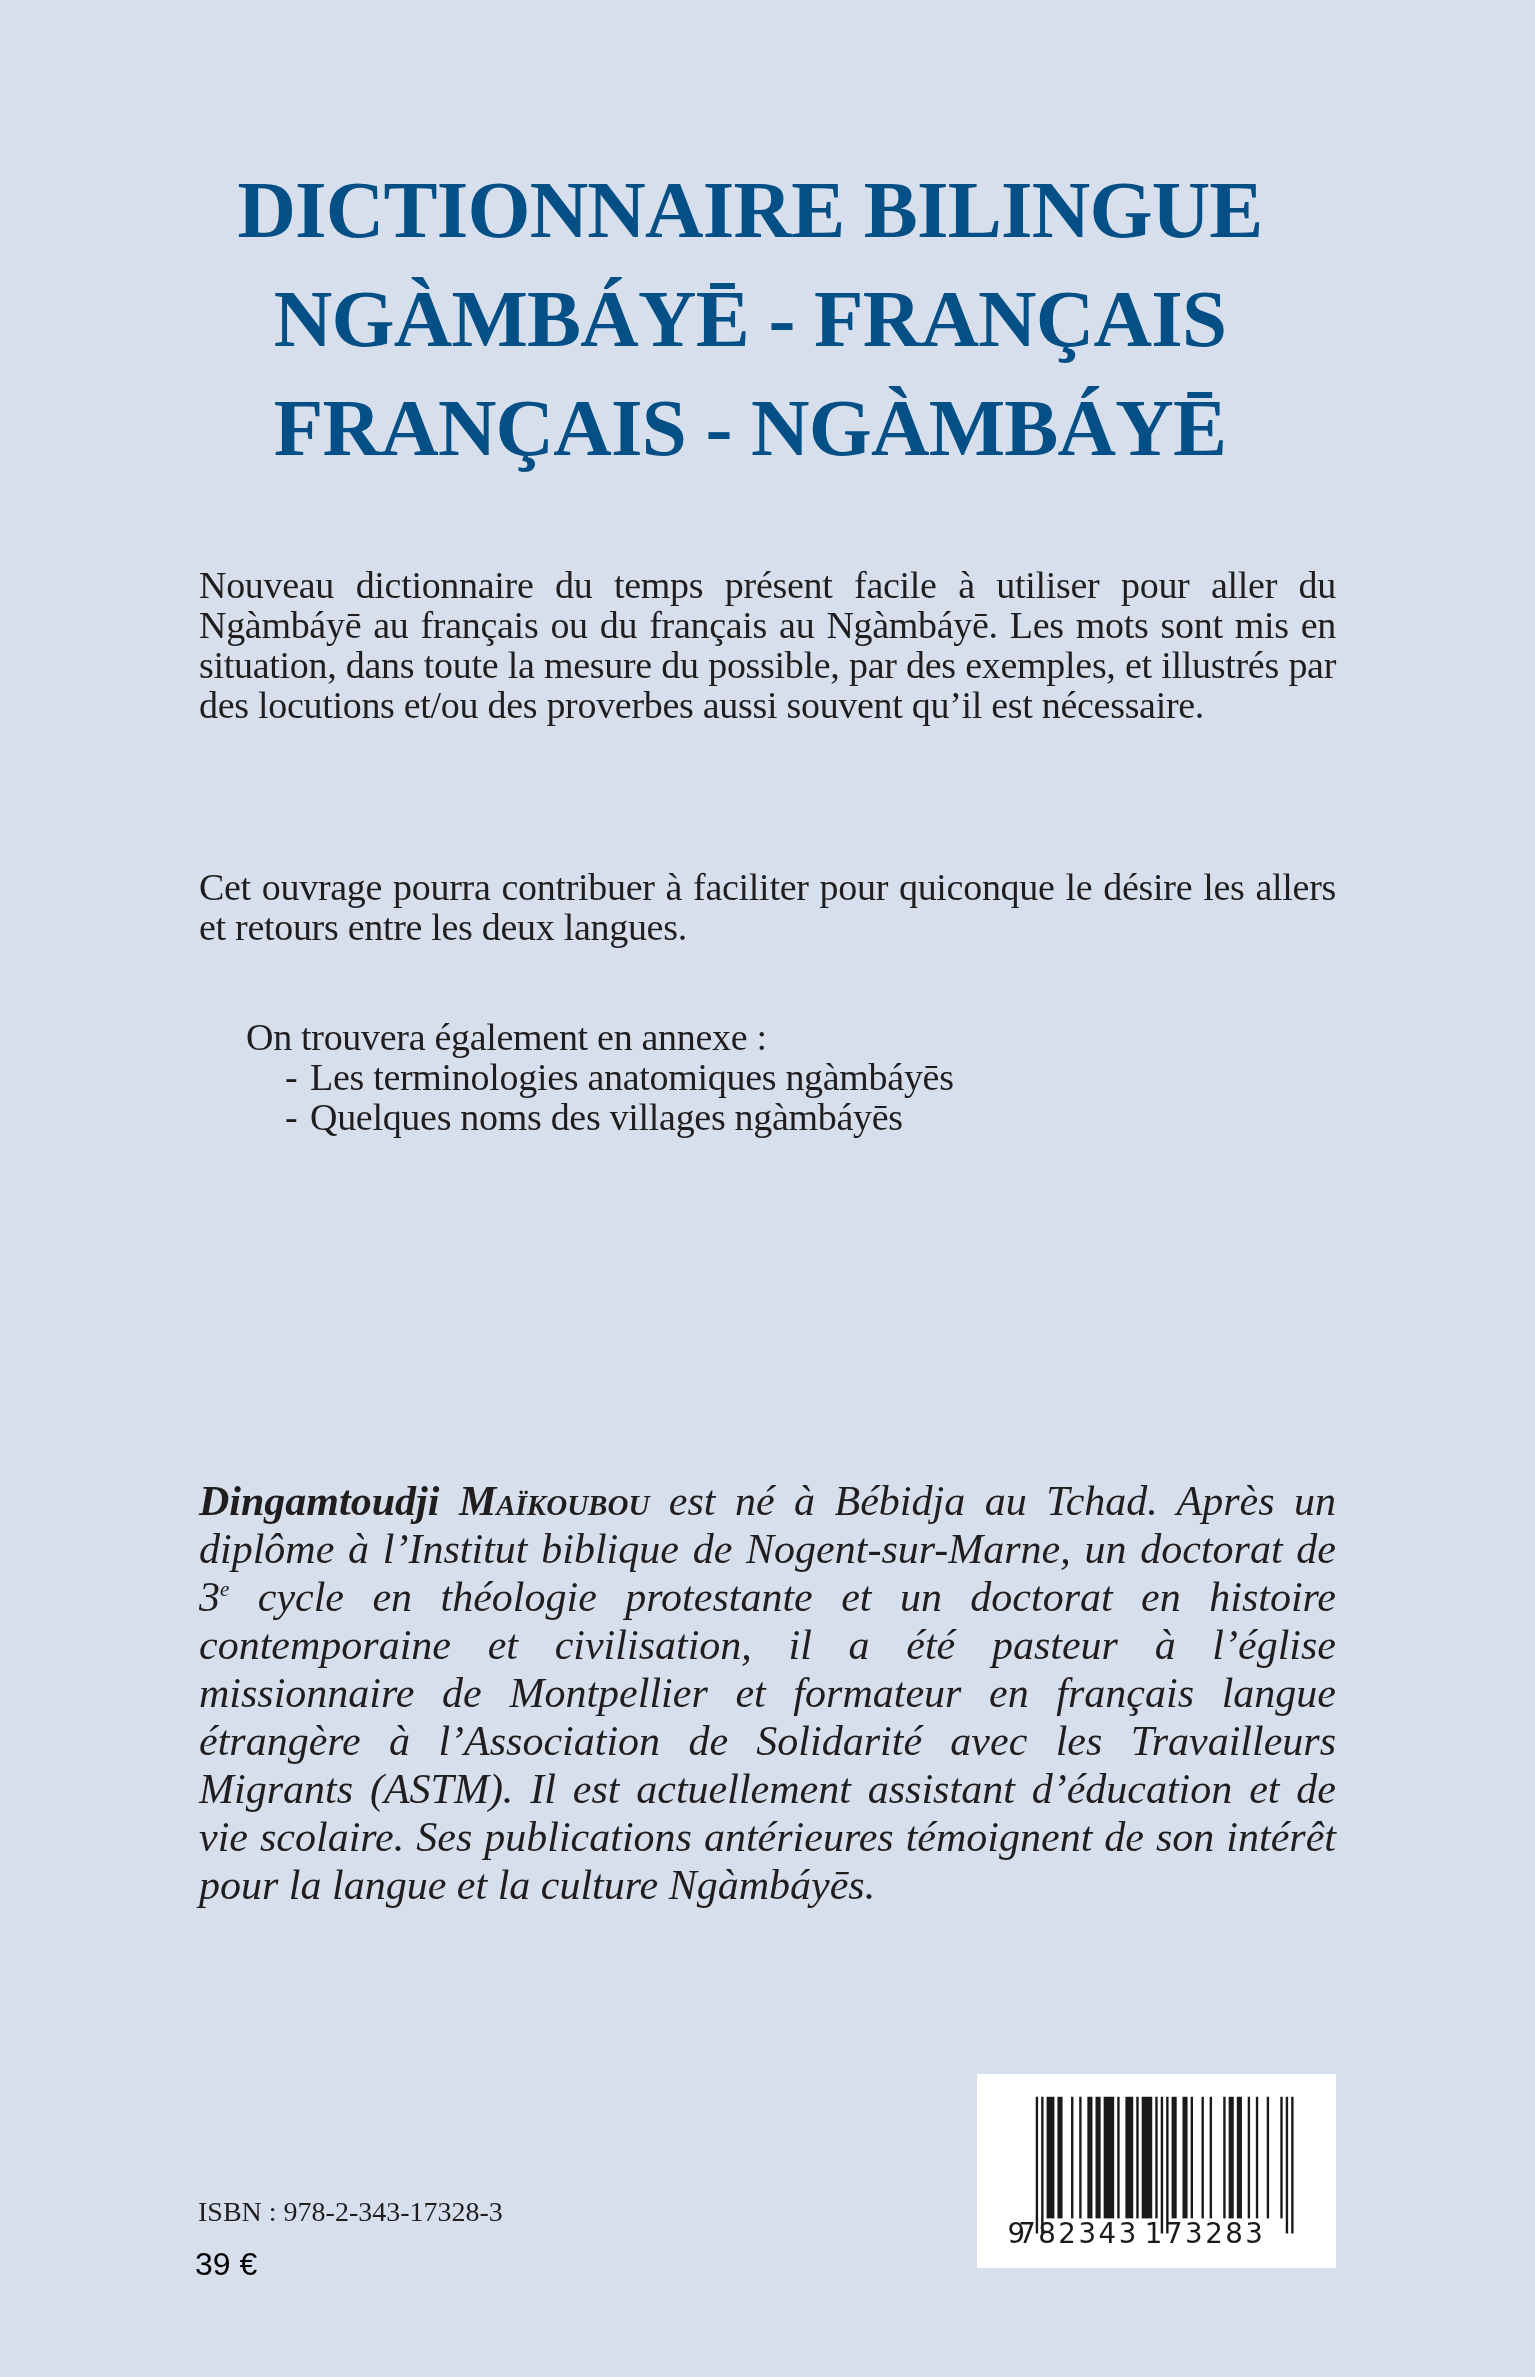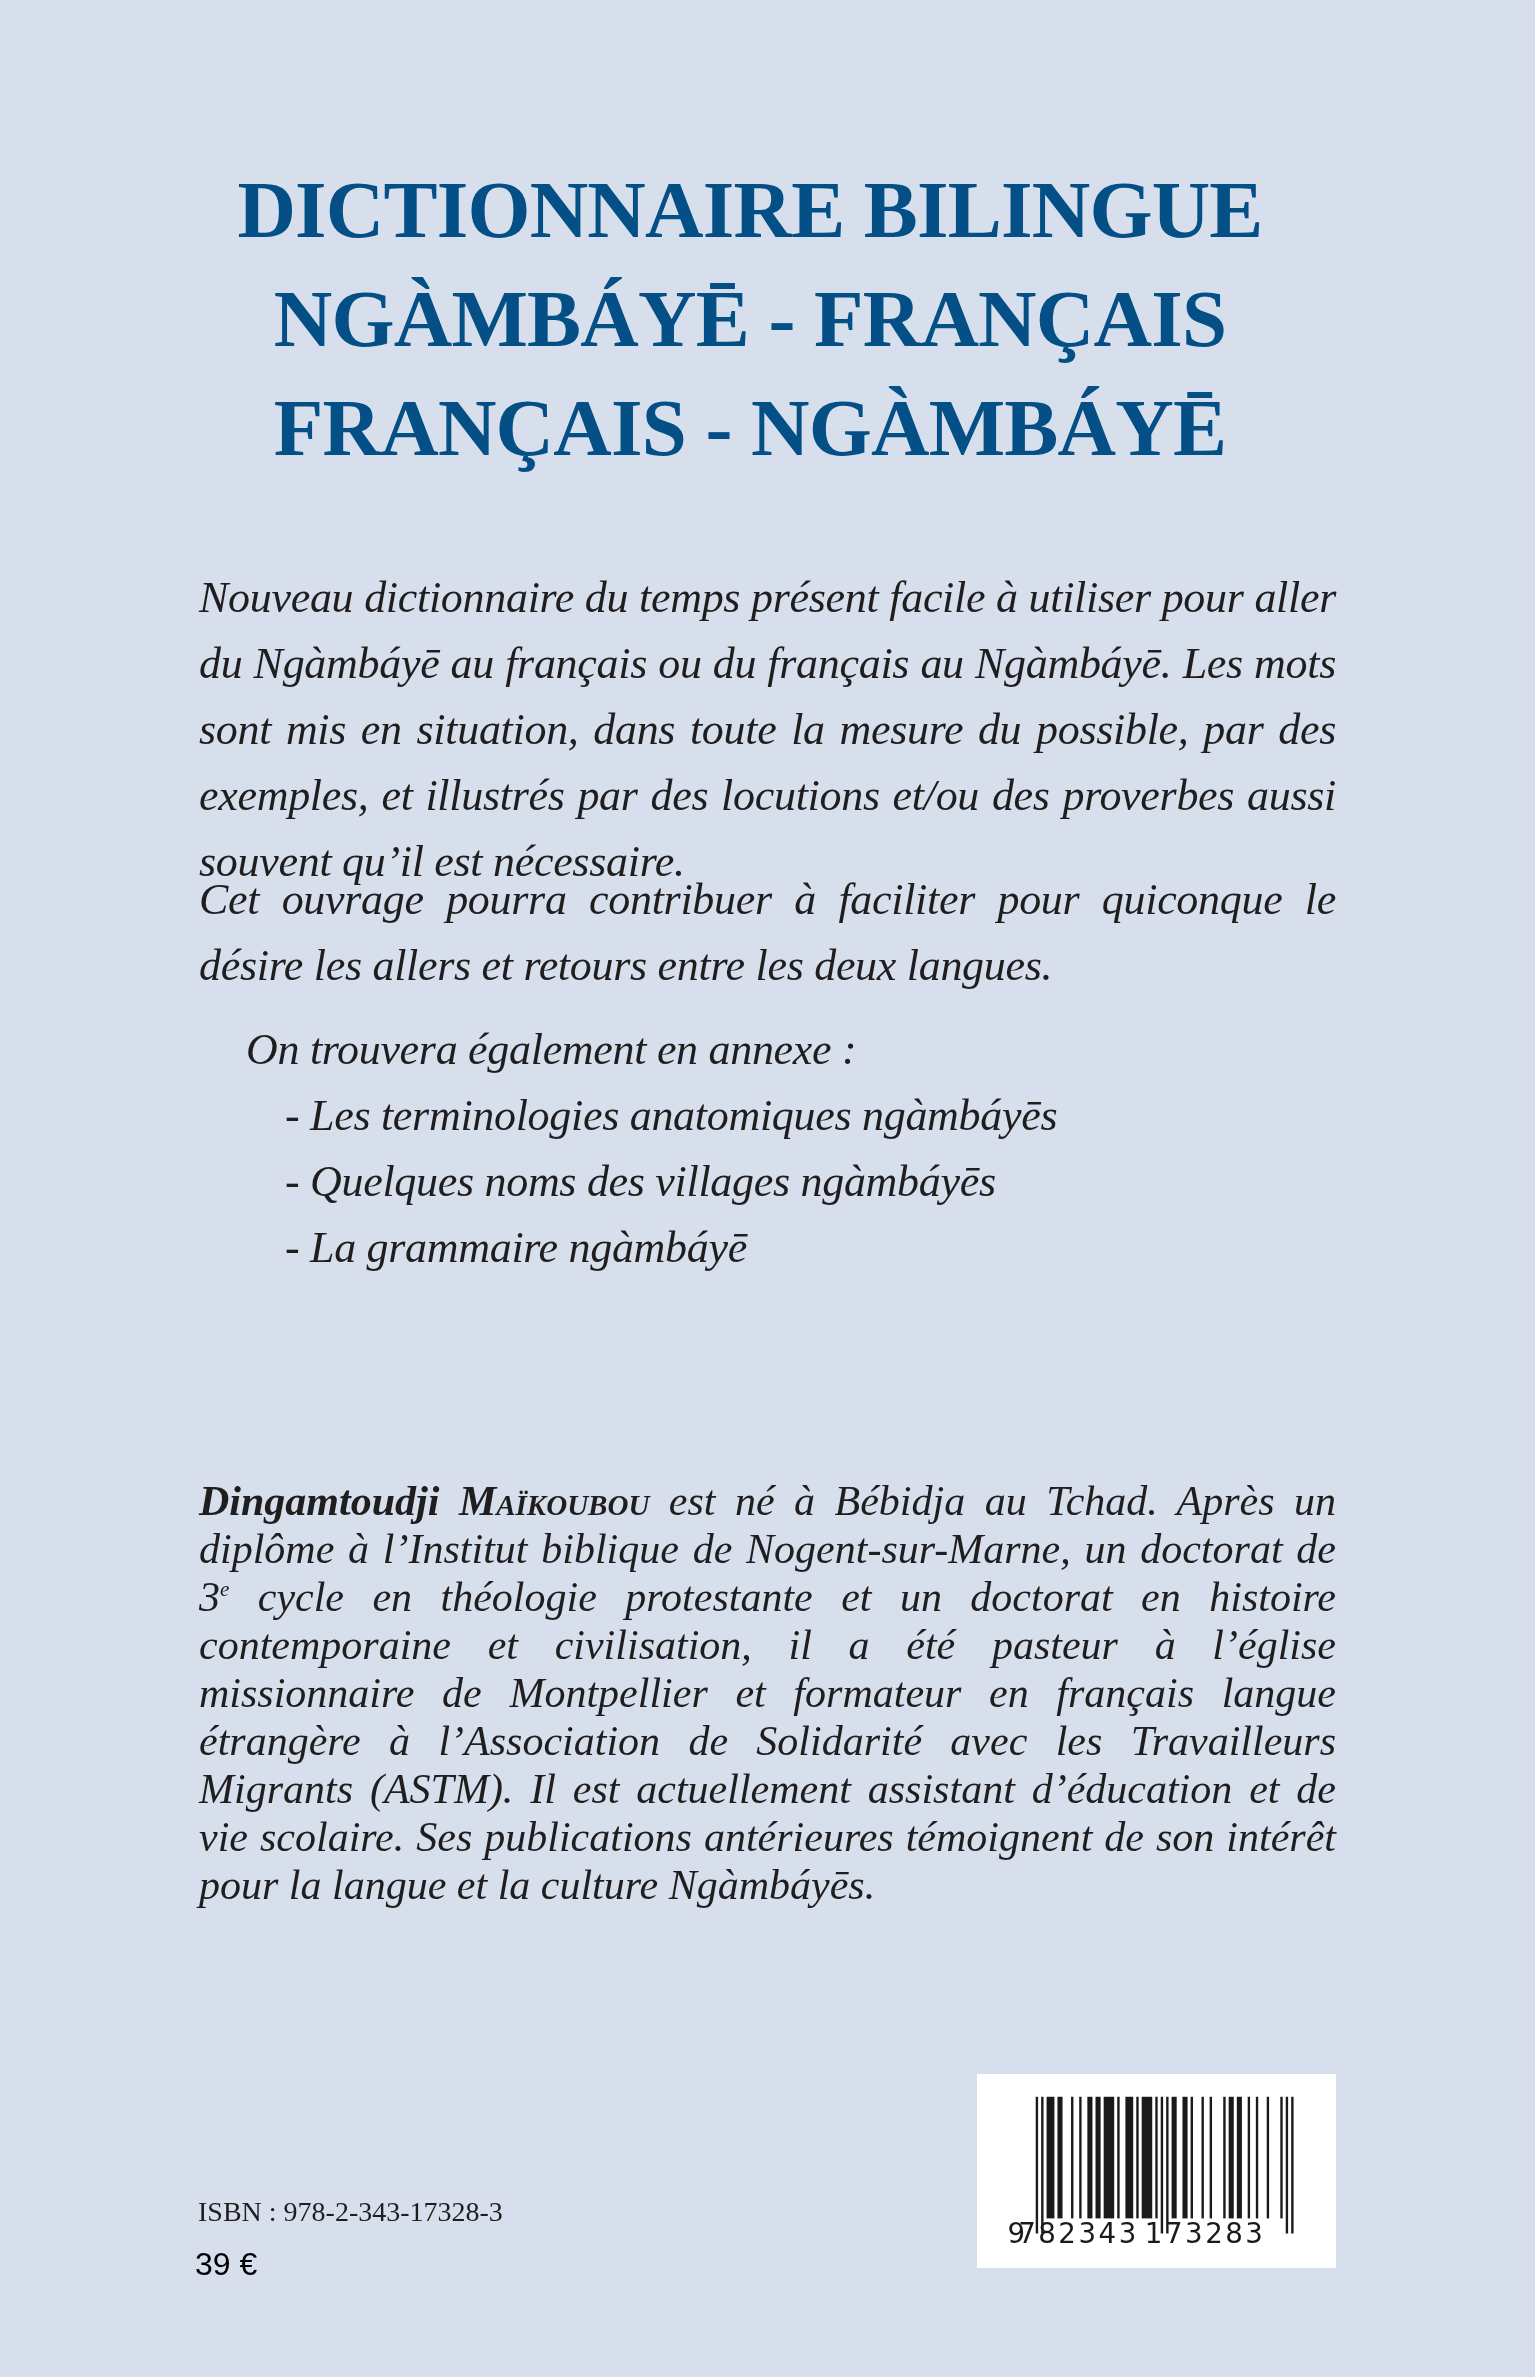--- a/index.html
+++ b/index.html
@@ -24,24 +24,23 @@
     font-size: 81px;
     line-height: 109px;
     letter-spacing: -0.8px;
   }
   .title-line { display: block; white-space: nowrap; }
 
   .body-block {
     position: absolute;
     left: 199px;
     width: 1137px;
-    font-size: 44px;
-    line-height: 66px;
+    font-size: 38px;
+    line-height: 40px;
     letter-spacing: -0.3px;
-    font-style: italic;
   }
   .para {
     margin: 0;
     text-align: justify;
     text-align-last: left;
   }
   #intro { top: 565px; }
   #para2 { top: 867px; }
   #annex { top: 1017px; margin-left: 47px; }
   .annex-list {
@@ -106,21 +105,20 @@
 
 <div class="body-block" id="para2">
   <p class="para">Cet ouvrage pourra contribuer à faciliter pour quiconque le désire les allers et retours entre les deux langues.</p>
 </div>
 
 <div class="body-block" id="annex">
   <p class="para">On trouvera également en annexe :</p>
   <ul class="annex-list">
     <li><span class="dash">-</span><span>Les terminologies anatomiques ngàmbáyēs</span></li>
     <li><span class="dash">-</span><span>Quelques noms des villages ngàmbáyēs</span></li>
-    <li><span class="dash">-</span><span>La grammaire ngàmbáyē</span></li>
   </ul>
 </div>
 
 <div class="body-block" id="bio">
   <p class="para"><span class="author-name">Dingamtoudji</span> <span class="author-surname">Maïkoubou</span><span> est né à Bébidja au Tchad. Après un diplôme à l’Institut biblique de Nogent-sur-Marne, un doctorat de 3</span><sup class="ord">e</sup><span> cycle en théologie protestante et un doctorat en histoire contemporaine et civilisation, il a été pasteur à l’église missionnaire de Montpellier et formateur en français langue étrangère à l’Association de Solidarité avec les Travailleurs Migrants (ASTM). Il est actuellement assistant d’éducation et de vie scolaire. Ses publications antérieures témoignent de son intérêt pour la langue et la culture Ngàmbáyēs.</span></p>
 </div>
 
 <div class="isbn">ISBN : 978-2-343-17328-3</div>
 <div class="price">39 €</div>
 

